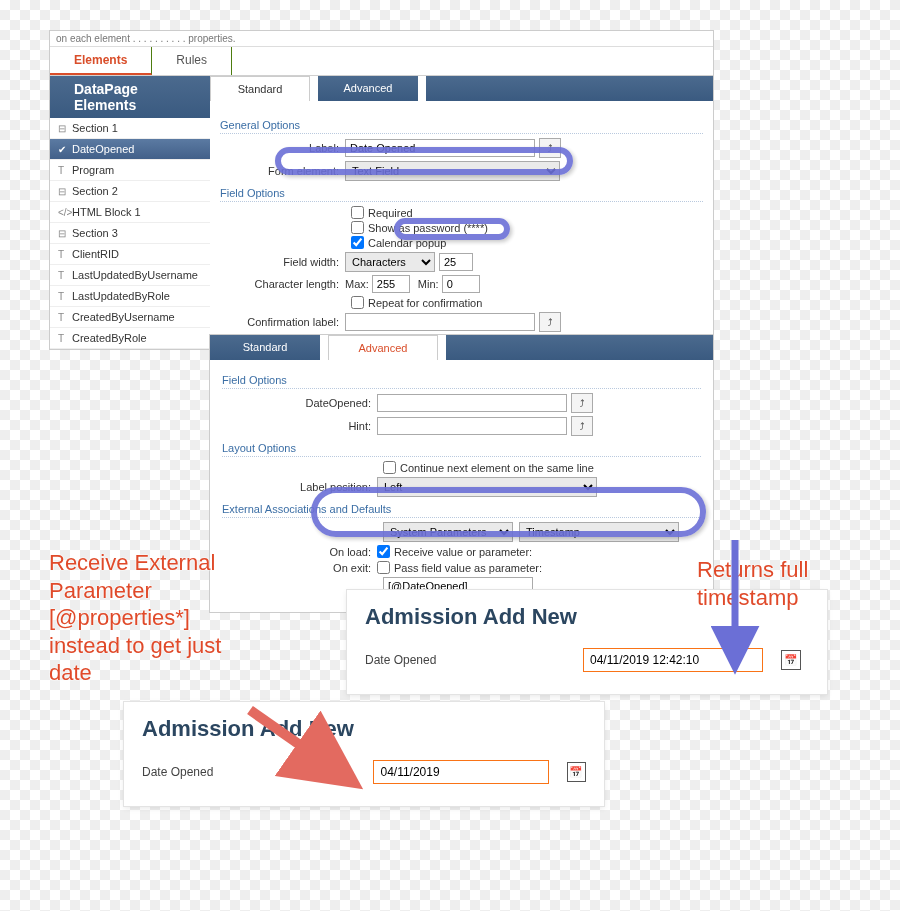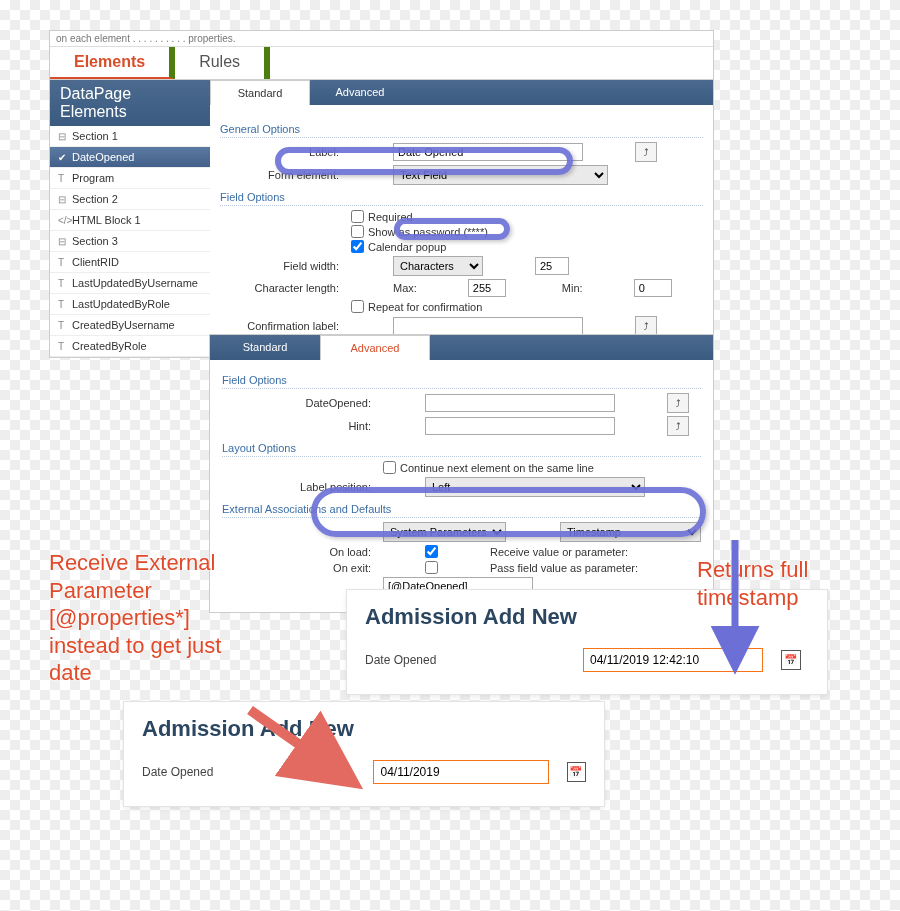--- a/index.html
+++ b/index.html
@@ -22,51 +22,51 @@
     left: 49px; top: 30px;
     width: 665px;
     background: #fff;
     border: 1px solid #ccc;
     font-size: 11px;
     color: #333;
   }
   .frag { font-size:10px; color:#777; padding:2px 6px; border-bottom:1px solid #ddd; }
   .top-tabs { display:flex; border-bottom:1px solid #d0d0d0; }
   .top-tab {
-    padding: 6px 24px; font-size: 16px; color:#555; cursor:pointer;
-    border-right:6px solid #4d7c0f;
+    padding: 6px 24px; font-size: 12px; color:#555; cursor:pointer;
+    border-right:1px solid #4d7c0f;
   }
   .top-tab.active { color:#d94e2a; font-weight:600; border-bottom:2px solid #d94e2a; }
   .editor { display:flex; }
   .sidebar { width:160px; }
   .sidebar-hdr {
     background:linear-gradient(#4b6a8e,#3a5a80);
-    color:#fff; font-size:16px; font-weight:400;
-    padding:5px 10px;
+    color:#fff; font-size:14px; font-weight:700;
+    padding:5px 24px;
   }
   .side-item {
     display:flex; align-items:center; gap:4px;
     padding:4px 8px; font-size:11px; color:#333;
     border-bottom:1px solid #eee; cursor:pointer;
   }
   .side-item.selected { background:linear-gradient(#5b7aa2,#426089); color:#fff; }
   .side-glyph { width:10px; font-size:10px; color:#888; }
   .side-item.selected .side-glyph{ color:#fff;}
   .cfg { flex:1; padding:0; }
-  .cfg-tabs { display:flex; }
+  .cfg-tabs { display:flex;gap:8px; }
   .cfg-tab {
     flex:none; width:100px; text-align:center;
     padding:6px 0; font-size:11px; cursor:pointer;
     background:linear-gradient(#4b6a8e,#3a5a80); color:#fff;
   }
   .cfg-tab.active { background:#fff; color:#333; border-top:1px solid #ccc;border-left:1px solid #ccc;border-right:1px solid #ccc; }
   .cfg-rest { flex:1; background:linear-gradient(#4b6a8e,#3a5a80); }
   .cfg-body { padding:12px 10px 12px; }
   .grp-title { color:#3b6ea5; font-size:11px; margin:6px 0 4px; border-bottom:1px dotted #b9c9de; padding-bottom:2px; }
-  .row { display:flex; align-items:center; margin:3px 0;gap:48px; }
+  .row { display:flex; align-items:center; margin:3px 0; }
   .lbl { width:125px; text-align:right; padding-right:6px; font-size:11px; color:#333; }
   .row input[type=text] {
     border:1px solid #aaa; height:18px; font-size:11px; padding:0 4px;
   }
   .row select {
     border:1px solid #aaa; height:20px; font-size:11px; padding:0 2px; background:#eaeaea;
   }
   .iconbtn {
     width:22px; height:20px; border:1px solid #aaa;
     display:inline-flex; align-items:center; justify-content:center;

